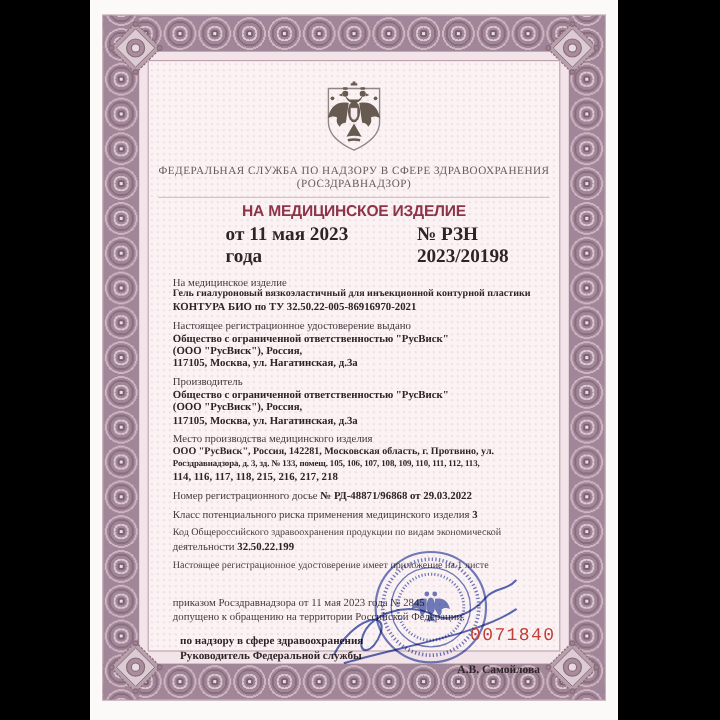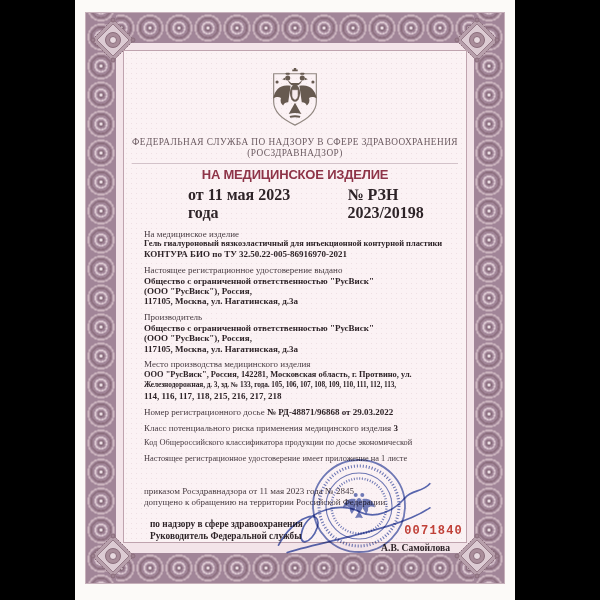--- a/index.html
+++ b/index.html
@@ -65,22 +65,22 @@
   .line.xs{font-size:7.4px;letter-spacing:-.1px;}
   .footer{margin:21px 6px 0 20px;position:relative;}
   .order{font-size:9px;line-height:11.5px;color:#463a40;}
   .signer-row{display:flex;margin-top:9px;}
   .signer-title{font-weight:700;font-size:9.3px;line-height:12px;color:#2e2428;margin-left:6px;}
   .signer-name{font-weight:700;font-size:9.6px;color:#2e2428;margin-left:auto;margin-right:10px;margin-top:24px;}
   .stamp{position:absolute;left:186px;top:406px;opacity:.8;mix-blend-mode:multiply;}
   .signature{position:absolute;left:134px;top:420px;opacity:.85;mix-blend-mode:multiply;transform:rotate(-5deg);}
   .serial{
     position:absolute;right:3px;bottom:4px;color:#c04038;
-    font-family:"Liberation Mono", monospace;font-weight:700;
-    font-size:12px;letter-spacing:1.2px;
+    font-family:"Liberation Mono", monospace;font-weight:400;
+    font-size:15px;letter-spacing:1.2px;
   }
 </style>
 </head>
 <body>
 
 <div class="photo">
   <div class="cert">
     <div class="band band-top"></div>
     <div class="band band-bottom"></div>
     <div class="band band-left"></div>
@@ -191,31 +191,32 @@
           </div>
           <div class="para">
             <div class="line"><span>Производитель</span></div>
             <div class="line"><span class="b">Общество с ограниченной ответственностью "РусВиск"</span></div>
             <div class="line"><span class="b">(ООО "РусВиск"), Россия,</span></div>
             <div class="line"><span class="b">117105, Москва, ул. Нагатинская, д.3а</span></div>
           </div>
           <div class="para">
             <div class="line"><span>Место производства медицинского изделия</span></div>
             <div class="line sm"><span class="b">ООО "РусВиск", Россия, 142281, Московская область, г. Протвино, ул.</span></div>
-            <div class="line xs"><span class="b">Железнодорожная, д. 3, зд. № 133, года. 105, 106, 107, 108, 109, 110, 111, 112, 113,</span></div>
+            <div class="line xs"><span class="b">Росздравнадзора, д. 3, зд. № 133, помещ. 105, 106, 107, 108, 109, 110, 111, 112, 113,</span></div>
             <div class="line"><span class="b">114, 116, 117, 118, 215, 216, 217, 218</span></div>
           </div>
           <div class="para">
             <div class="line"><span>Номер регистрационного досье </span><span class="b">№ РД-48871/96868 от 29.03.2022</span></div>
           </div>
           <div class="para">
             <div class="line"><span>Класс потенциального риска применения медицинского изделия </span><span class="b">3</span></div>
           </div>
           <div class="para">
-            <div class="line sm"><span>Код Общероссийского классификатора продукции по досье экономической</span></div>
+            <div class="line sm"><span>Код Общероссийского здравоохранения продукции по видам экономической</span></div>
+            <div class="line"><span>деятельности </span><span class="b">32.50.22.199</span></div>
           </div>
           <div class="para">
             <div class="line sm"><span>Настоящее регистрационное удостоверение имеет приложение на 1 листе</span></div>
           </div>
         </div>
 
       <div class="footer">
         <div class="order">
           <div>приказом Росздравнадзора от 11 мая 2023 года № 2845</div>
           <div>допущено к обращению на территории Российской Федерации.</div>

